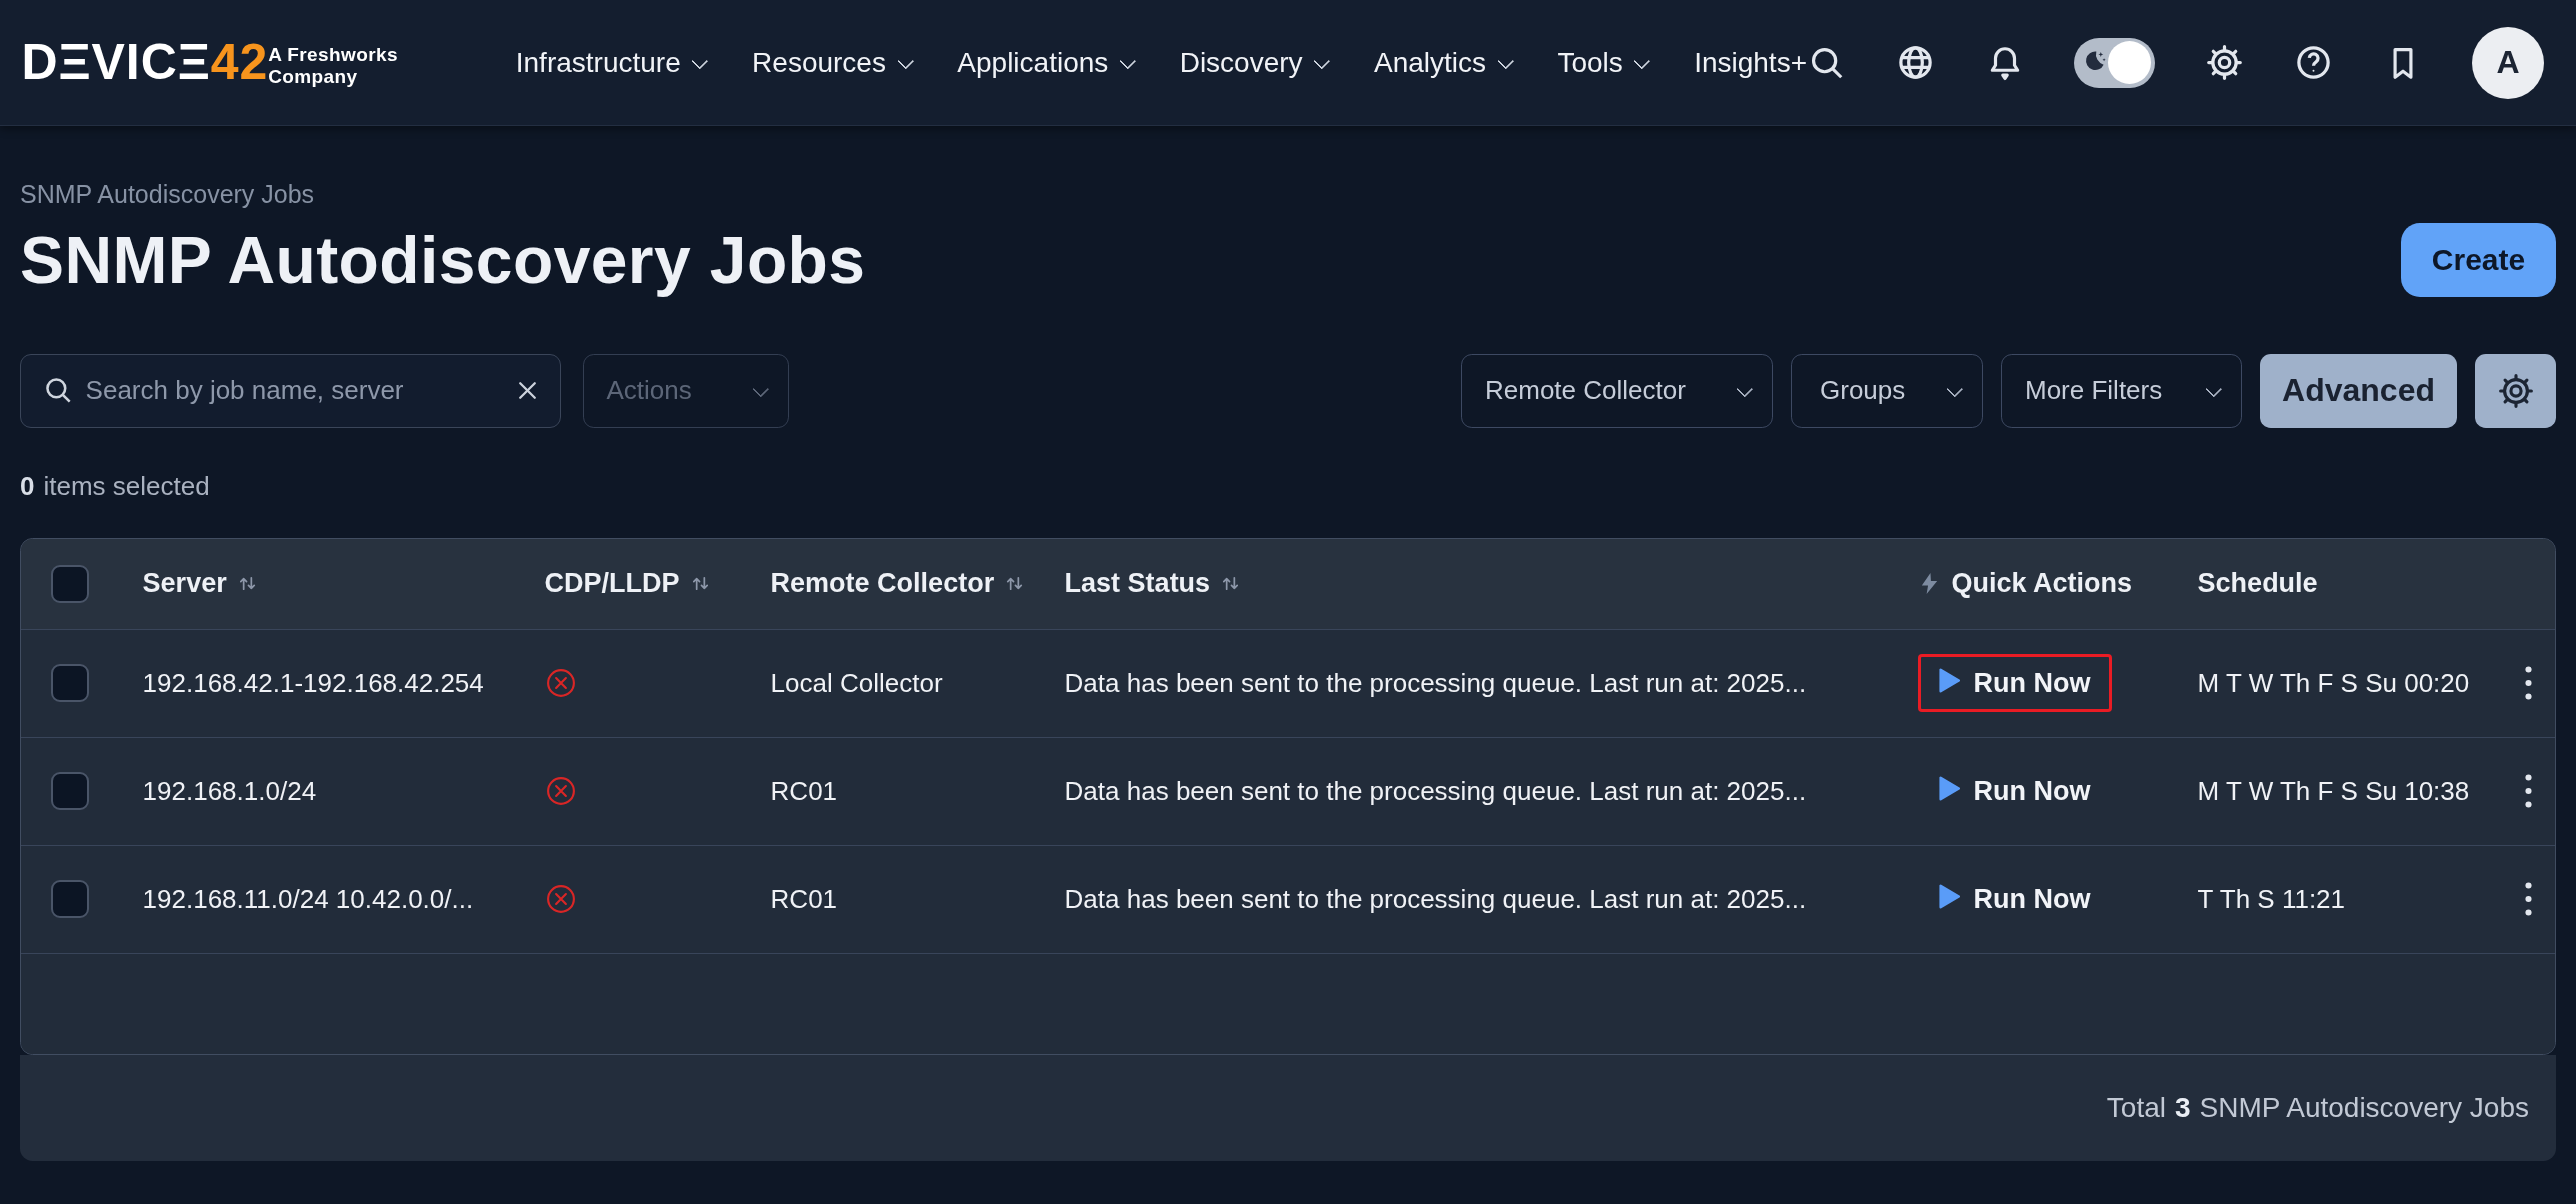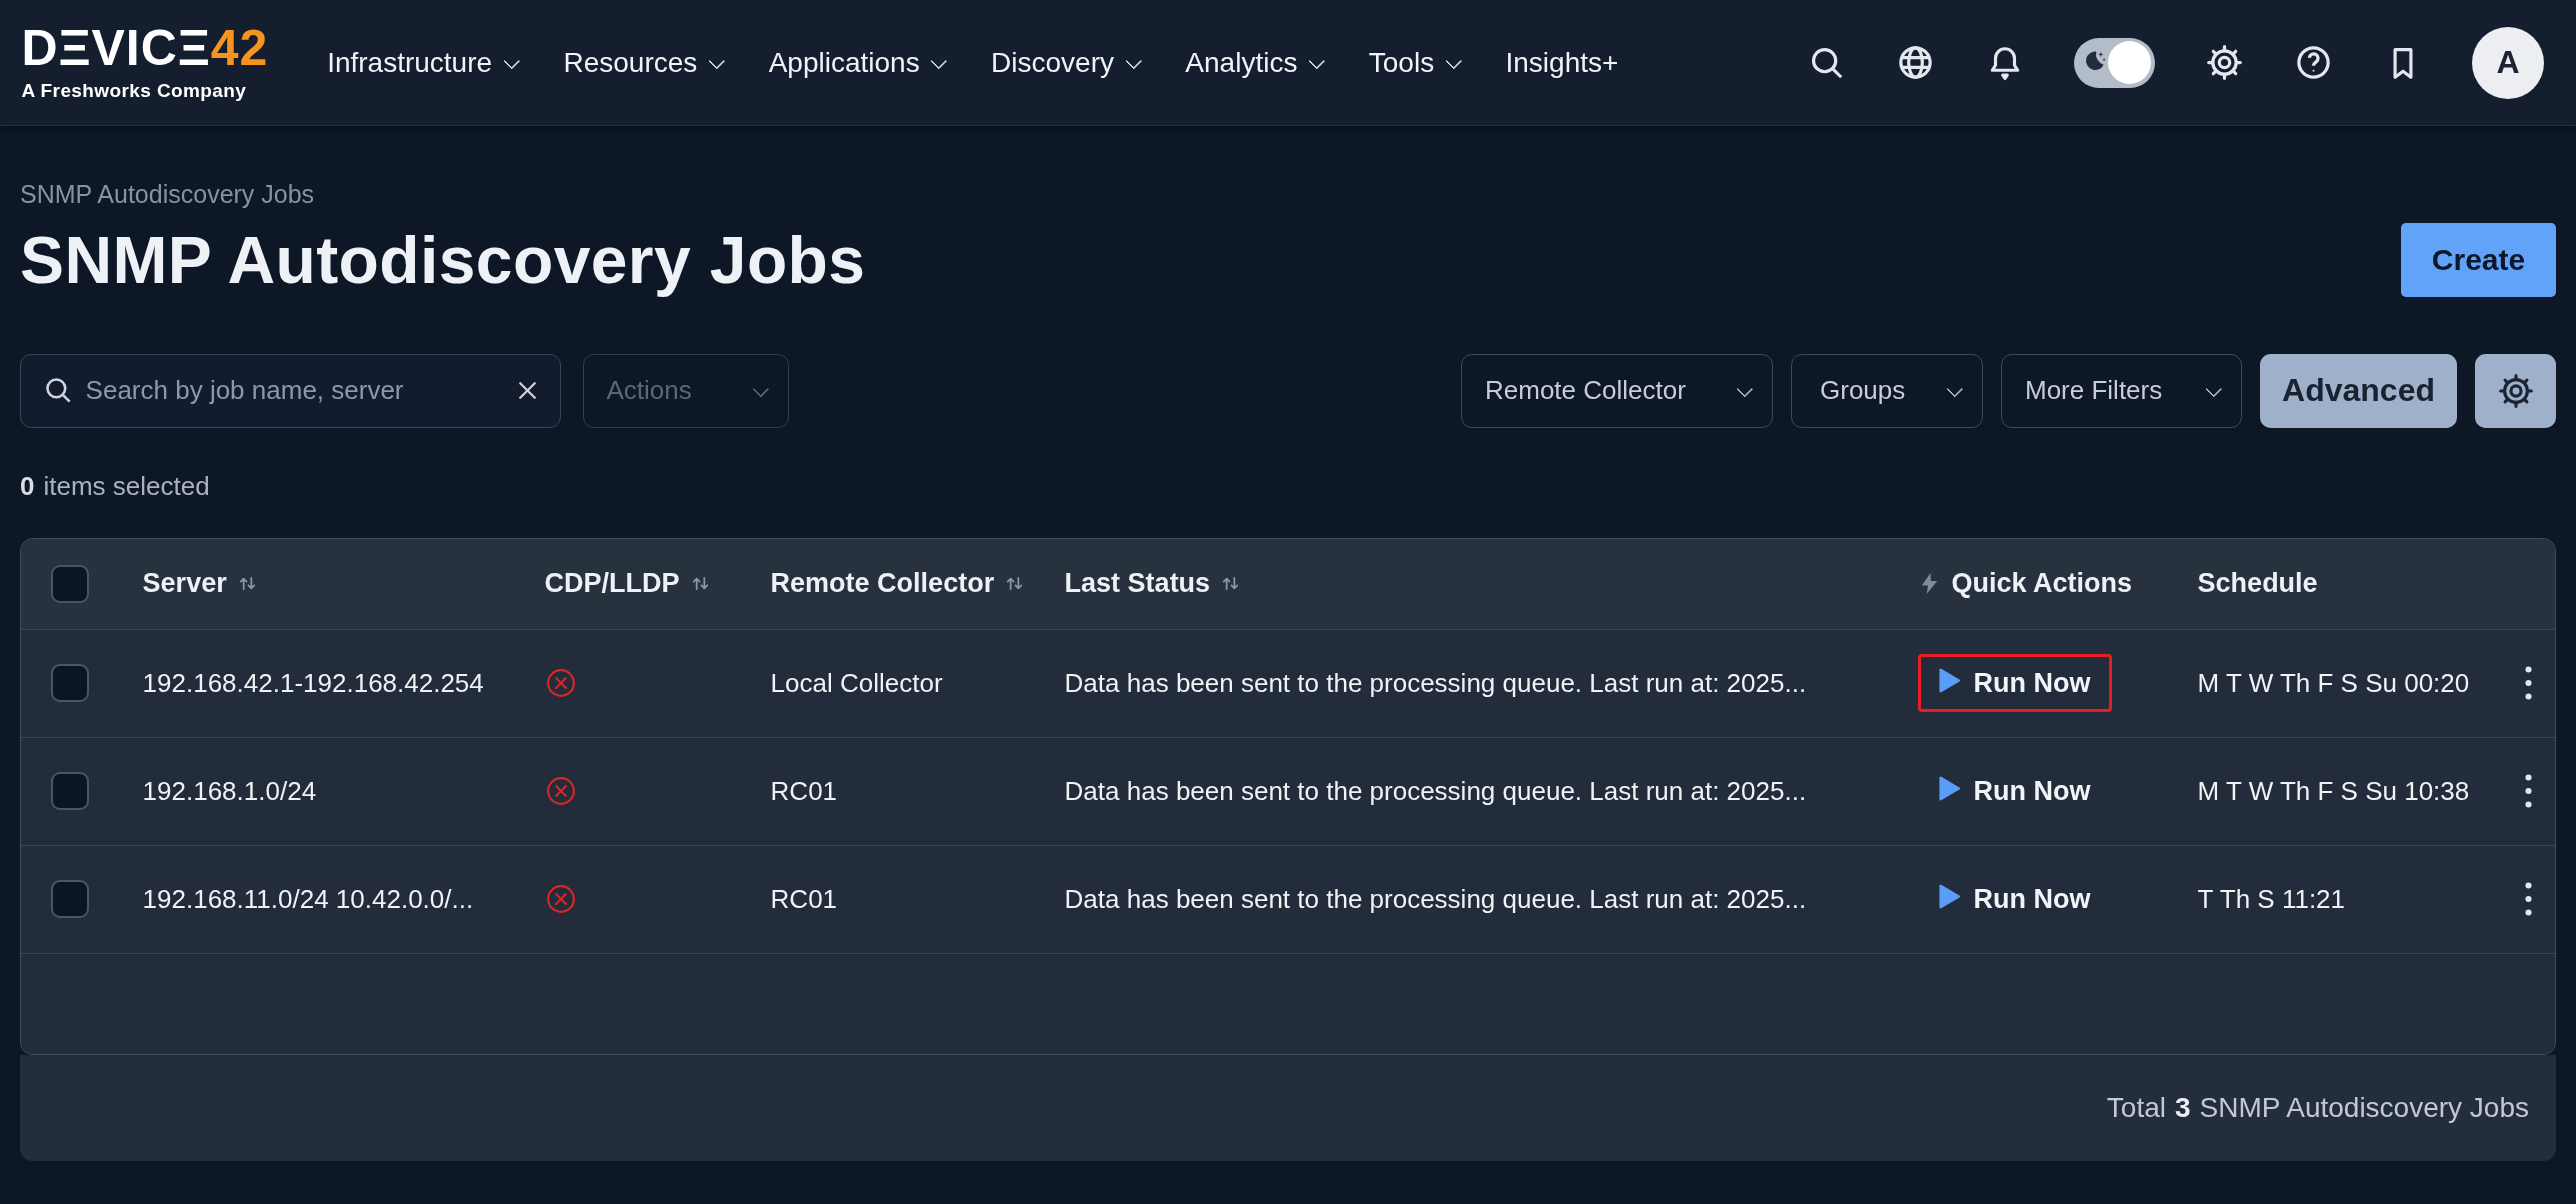--- a/index.html
+++ b/index.html
@@ -1,42 +1,42 @@
 <!DOCTYPE html>
 <html style="font-size:14.4px"><head>
 <meta charset="utf-8">
 <style>
   * { margin:0; padding:0; box-sizing:border-box; }
   html,body { width:2576px; height:1205px; }
   body { background:#0e1726; font-family:"Liberation Sans", sans-serif; color:#eef1f6; overflow:hidden; }
 
   
   .navbar { height:126px; background:#141e2f; display:flex; align-items:center; padding:0 32px 0 21.5px; border-bottom:0.9px solid #232e41; box-shadow:0 2.7px 9px rgba(0,0,0,.45); }
-  .logo { display:flex; flex-direction:column; justify-content:center; margin-right:59px; }
+  .logo { display:flex; flex-direction:row; justify-content:center; margin-right:59px; }
   .logo-line { font-size:50px; font-weight:800; letter-spacing:0.9px; line-height:1; white-space:nowrap; }
   .logo-line .white { color:#ffffff; }
   .logo-line .orange { color:#f7941d; }
   .logo-tag { font-size:19px; color:#ffffff; font-weight:600; margin-top:7.2px; letter-spacing:0.4px; }
   .menu { display:flex; align-items:center; gap:48px; }
   .menu-item { display:flex; align-items:center; gap:11.7px; font-size:28px; font-weight:500; color:#f1f3f7; cursor:pointer; white-space:nowrap; }
   .caret { width:11.7px; height:11.7px; border-right:2.7px solid #cdd4de; border-bottom:2.7px solid #cdd4de; transform:rotate(45deg) translateY(-2.7px); border-radius:0.9px; }
   .nav-right { margin-left:auto; display:flex; align-items:center; gap:50px; }
   .icon-btn { width:39px; height:39px; display:flex; align-items:center; justify-content:center; cursor:pointer; }
   .icon-btn svg { stroke:#e3e7ee; fill:none; stroke-width:2; }
   .toggle { width:81px; height:50px; border-radius:25px; background:#b3bcc9; position:relative; cursor:pointer; flex:none; }
   .toggle-knob { position:absolute; right:3.6px; top:3.6px; width:43px; height:43px; border-radius:50%; background:#ffffff; }
   .toggle svg { position:absolute; left:6.3px; top:10px; }
   .avatar { width:72px; height:72px; border-radius:50%; background:#eceef2; color:#1c2433; font-size:32px; font-weight:700; display:flex; align-items:center; justify-content:center; cursor:pointer; }
 
   
   .main { padding:0 20px; }
   .breadcrumb { margin-top:54px; font-size:25px; color:#8792a4; }
   .title-row { margin-top:12.6px; display:flex; align-items:center; justify-content:space-between; }
   .page-title { font-size:66px; font-weight:800; color:#eef1f6; letter-spacing:0.4px; }
-  .create-btn { width:155px; height:74px; background:#61a3f8; border:none; border-radius:5px; font-size:30px; font-weight:600; color:#0d1728; cursor:pointer; font-family:inherit; }
+  .create-btn { width:155px; height:74px; background:#61a3f8; border:none; border-radius:19px; font-size:30px; font-weight:600; color:#0d1728; cursor:pointer; font-family:inherit; }
 
   
   .toolbar { margin-top:56px; display:flex; align-items:center; }
   .search-box { width:541px; height:74px; border:1.8px solid #3a4559; background:#121c2e; border-radius:11px; display:flex; align-items:center; padding:0 20px 0 21.5px; }
   .search-box input { flex:1; min-width:0; background:transparent; border:none; outline:none; font-size:26px; color:#e7ebf2; font-family:inherit; margin:0 12.6px; }
   .search-box input::placeholder { color:#8e98aa; }
   .dropdown { height:74px; border:1.8px solid #333e52; border-radius:10.8px; display:flex; align-items:center; justify-content:space-between; padding:0 23px; cursor:pointer; background:transparent; }
   .dd-label { font-size:26px; }
   .dropdown .caret { border-color:#a9b2c2; }
   .dropdown.disabled .dd-label { color:#5c6678; }

